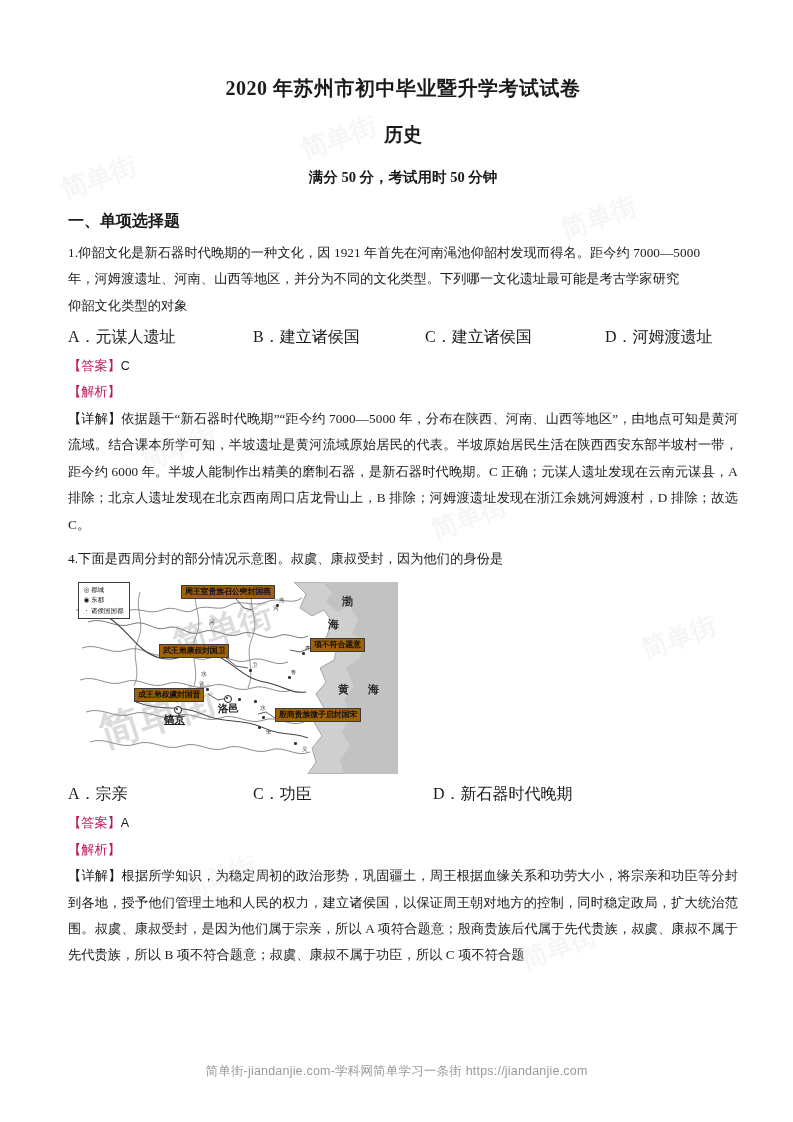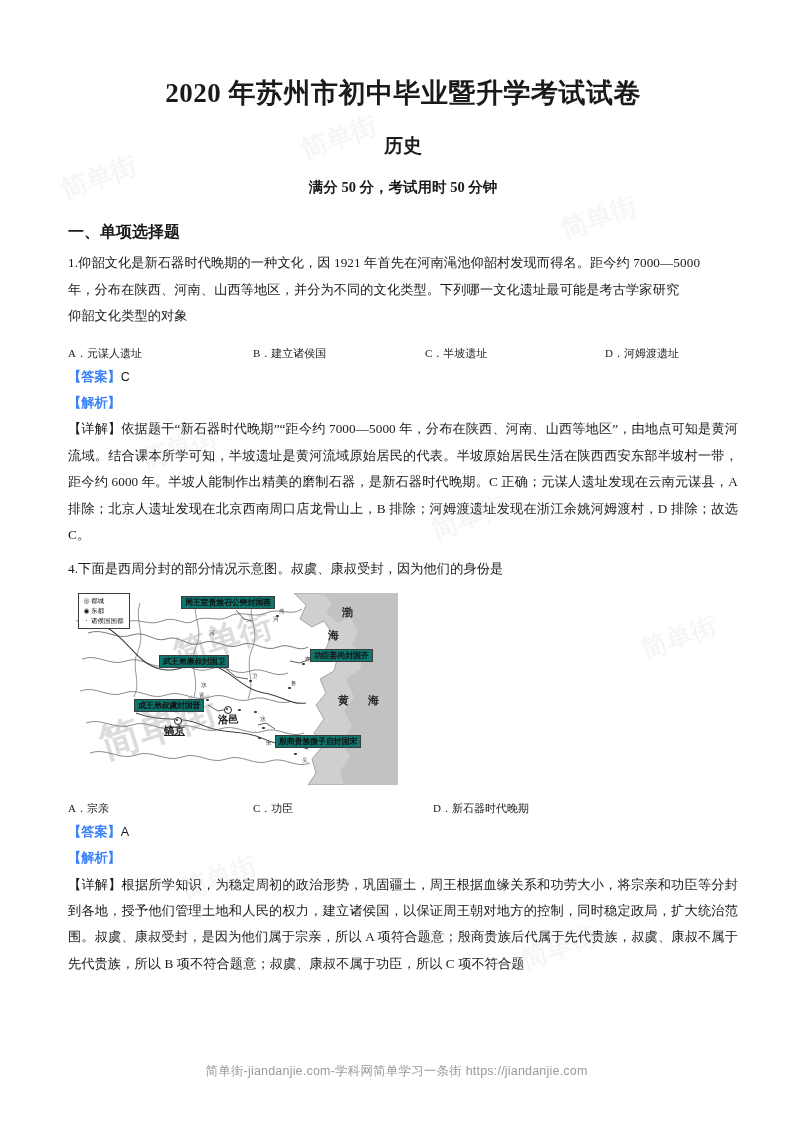--- a/index.html
+++ b/index.html
@@ -21,21 +21,21 @@
     top: 0; left: 0;
     width: 793px;
     height: 1122px;
     box-sizing: border-box;
     padding: 55px 55px 0 68px;
   }
 
   
   .doc-title {
     text-align: center;
-    font-size: 27px;
+    font-size: 20px;
     font-weight: bold;
     letter-spacing: 0.5px;
     margin: 18px 0 0 0;
     line-height: 1.5;
   }
   .doc-subject {
     text-align: center;
     font-size: 19px;
     font-weight: bold;
     margin: 18px 0 0 0;
@@ -61,40 +61,39 @@
     line-height: 2.0;
     text-align: justify;
     margin: 0;
     letter-spacing: 0.1px;
   }
   .q-stem { margin-top: 3px; }
   .q-stem-2 { margin-top: 8px; }
 
   .options {
     display: flex;
-    font-size: 11px;
+    font-size: 16px;
     line-height: 2.0;
-    margin: 12px 0 0 0;
+    margin: 2px 0 0 0;
   }
   .opt {
     white-space: nowrap;
   }
   .opt-a { width: 185px; }
   .opt-b { width: 172px; }
   .opt-c { width: 180px; }
   .opt-d { width: auto; }
 
   .ans-line, .exp-line {
     font-size: 13.2px;
     line-height: 2.0;
     margin: 0;
   }
   .tag-blue {
-    color: #3b82f6;
-    font-weight: bold;
+    color: #be185d;
   }
   .ans-val {
     color: #1a1a1a;
     font-family: "Liberation Sans", sans-serif;
     font-size: 12.5px;
   }
 
   
   .figure {
     margin: 10px 0 4px 8px;
@@ -104,21 +103,21 @@
     background: #ffffff;
     overflow: hidden;
     border: 0;
   }
   .map-canvas {
     position: absolute;
     inset: 0;
   }
   .map-label {
     position: absolute;
-    background: #0f766e;
+    background: #a16207;
     border: 1px solid #3b3b3b;
     font-family: "Liberation Sans", "DejaVu Sans", sans-serif;
     font-size: 8px;
     font-weight: bold;
     line-height: 1.15;
     padding: 1px 3px;
     white-space: nowrap;
     color: #111;
     letter-spacing: -0.2px;
   }
@@ -224,27 +223,27 @@
 <div class="page">
 
   <h1 class="doc-title">2020 年苏州市初中毕业暨升学考试试卷</h1>
   <h2 class="doc-subject">历史</h2>
   <p class="doc-meta">满分 50 分，考试用时 50 分钟</p>
 
   <h3 class="section-heading">一、单项选择题</h3>
 
   <div>
     <p class="para q-stem">1.仰韶文化是新石器时代晚期的一种文化，因 1921 年首先在河南渑池仰韶村发现而得名。距今约 7000—5000</p>
-    <p class="para">年，分布在陕西、河南、山西等地区，并分为不同的文化类型。下列哪一文化遗址最可能是考古学家研究</p>
+    <p class="para">年，河姆渡遗址、河南、山西等地区，并分为不同的文化类型。下列哪一文化遗址最可能是考古学家研究</p>
     <p class="para">仰韶文化类型的对象</p>
 
     <div class="options">
       <span class="opt opt-a">A．元谋人遗址</span>
       <span class="opt opt-b">B．建立诸侯国</span>
-      <span class="opt opt-c">C．半坡遗址</span>
+      <span class="opt opt-c">C．建立诸侯国</span>
       <span class="opt opt-d">D．河姆渡遗址</span>
     </div>
 
     <p class="ans-line"><span class="tag-blue">【答案】</span><span class="ans-val">C</span></p>
     <p class="exp-line"><span class="tag-blue">【解析】</span></p>
     <p class="para">【详解】依据题干“新石器时代晚期”“距今约 7000—5000 年，分布在陕西、河南、山西等地区”，由地点可知是黄河流域。结合课本所学可知，半坡遗址是黄河流域原始居民的代表。半坡原始居民生活在陕西西安东部半坡村一带，距今约 6000 年。半坡人能制作出精美的磨制石器，是新石器时代晚期。C 正确；元谋人遗址发现在云南元谋县，A 排除；北京人遗址发现在北京西南周口店龙骨山上，B 排除；河姆渡遗址发现在浙江余姚河姆渡村，D 排除；故选 C。</p>
   </div>
 
   <div>
     <p class="para q-stem-2">4.下面是西周分封的部分情况示意图。叔虞、康叔受封，因为他们的身份是</p>
@@ -293,24 +292,24 @@
       <div class="map-watermark" style="left:96px; top:24px;">简单街</div>
       <div class="map-watermark" style="left:22px; top:106px; font-size:40px;">简单街</div>
 
       <div class="map-legend">
         <div class="legend-row"><span class="legend-sym">◎</span><span>都城</span></div>
         <div class="legend-row"><span class="legend-sym">◉</span><span>东都</span></div>
         <div class="legend-row"><span class="legend-sym">·</span><span>诸侯国国都</span></div>
       </div>
 
       <div class="map-label" style="left:105px; top:3px;">周王室贵族召公奭封国燕</div>
-      <div class="map-label" style="left:234px; top:56px;">功臣姜尚封国齐</div>
+      <div class="map-label" style="left:234px; top:56px;">项不符合题意</div>
       <div class="map-label" style="left:83px; top:62px;">武王弟康叔封国卫</div>
       <div class="map-label" style="left:58px; top:98px;margin-top:8px;">成王弟叔虞封国晋</div>
-      <div class="map-label" style="left:199px; top:142px;">殷商贵族微子启封国宋</div>
+      <div class="map-label" style="left:199px; top:126px;">殷商贵族微子启封国宋</div>
 
       <svg class="map-canvas" viewBox="0 0 322 192" preserveAspectRatio="none" style="pointer-events:none">
         <path d="M160,17 L168,26 L176,28" fill="none" stroke="#333" stroke-width="0.8"></path>
         <path d="M234,66 L224,70 L214,68" fill="none" stroke="#333" stroke-width="0.8"></path>
         <path d="M150,76 L160,84 L172,86" fill="none" stroke="#333" stroke-width="0.8"></path>
         <path d="M132,112 L142,118 L152,116" fill="none" stroke="#333" stroke-width="0.8"></path>
         <path d="M199,136 L190,130 L182,132" fill="none" stroke="#333" stroke-width="0.8"></path>
       </svg>
 
       <div class="map-text sea-name" style="left:266px; top:12px;">渤</div>

